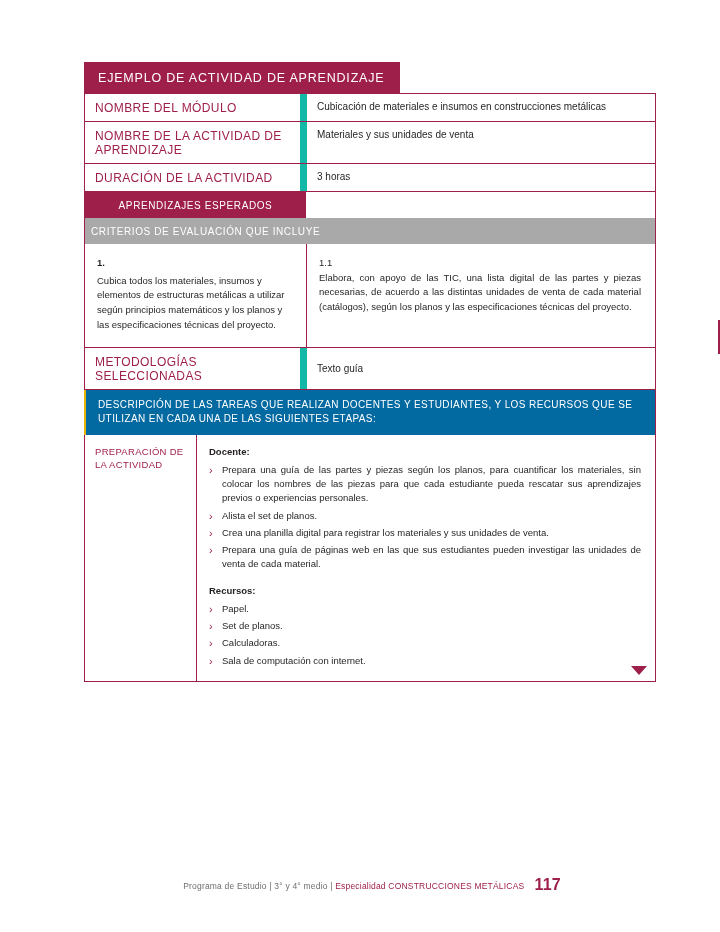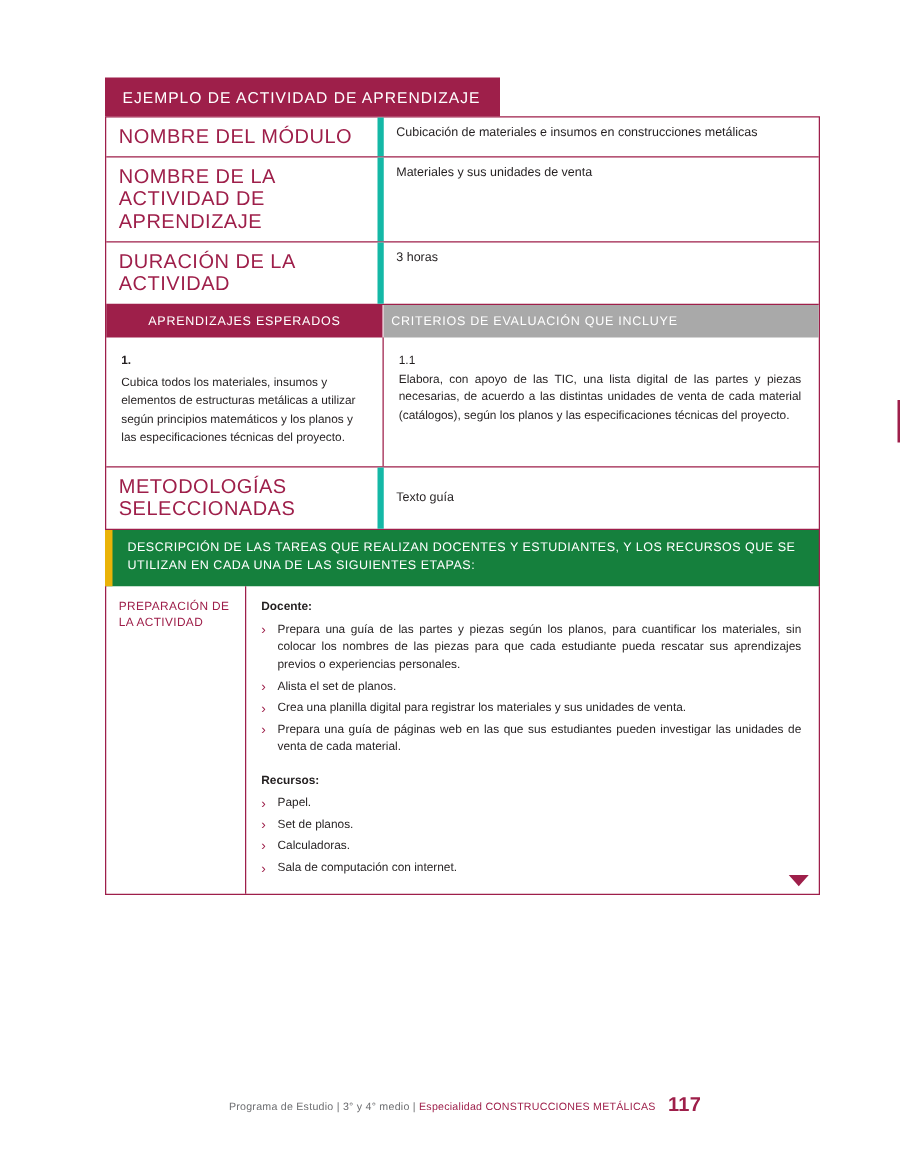--- a/index.html
+++ b/index.html
@@ -55,33 +55,33 @@
     display: flex;
     border-bottom: 1px solid #9e1f4a;
   }
   .row:last-child { border-bottom: none; align-items: center; }
 
   .cell-l {
     width: 222px;
     box-sizing: border-box;
     padding: 7px 10px 6px 10px;
     color: #9e1f4a;
-    font-size: 16px;
+    font-size: 12px;
     letter-spacing: 0.4px;
-    border-right: 5px solid #14b8a6;
+    border-right: 7px solid #14b8a6;
   }
   .cell-r {
     flex: 1;
     box-sizing: border-box;
     padding: 7px 10px 6px 10px;
     color: #231f20;
     font-size: 10px;
   }
 
-  .hdr-row { display: flex; }
+  .hdr-row { display: flex; flex-direction: column; }
   .hdr-l {
     width: 222px;
     box-sizing: border-box;
     background: #9e1f4a;
     color: #ffffff;
     font-size: 10px;
     letter-spacing: 0.6px;
     text-align: center;
     padding: 8px 6px 7px 6px;
     border-right: 1px solid #ffffff;
@@ -131,27 +131,27 @@
     width: 20px;
     flex: none;
   }
   .crit .txt {
     flex: 1;
     text-align: justify;
   }
 
   
   .band {
-    background: #15803d;
+    background: #0369a1;
     color: #ffffff;
     font-size: 10px;
     letter-spacing: 0.4px;
     padding: 8px 12px 8px 12px;
     line-height: 1.45;
-    border-left: 6px solid #eab308;
+    border-left: 2px solid #eab308;
     border-right: 1px solid #9e1f4a;
     box-sizing: border-box;
     width: 572px;
   }
 
   .lower {
     border: 1px solid #9e1f4a;
     border-top: none;
     width: 572px;
     box-sizing: border-box;

